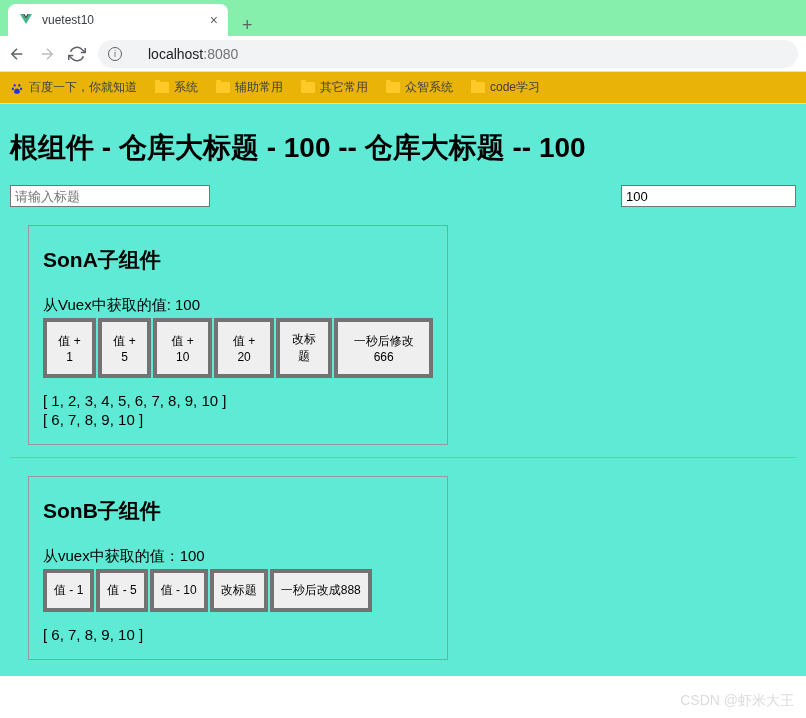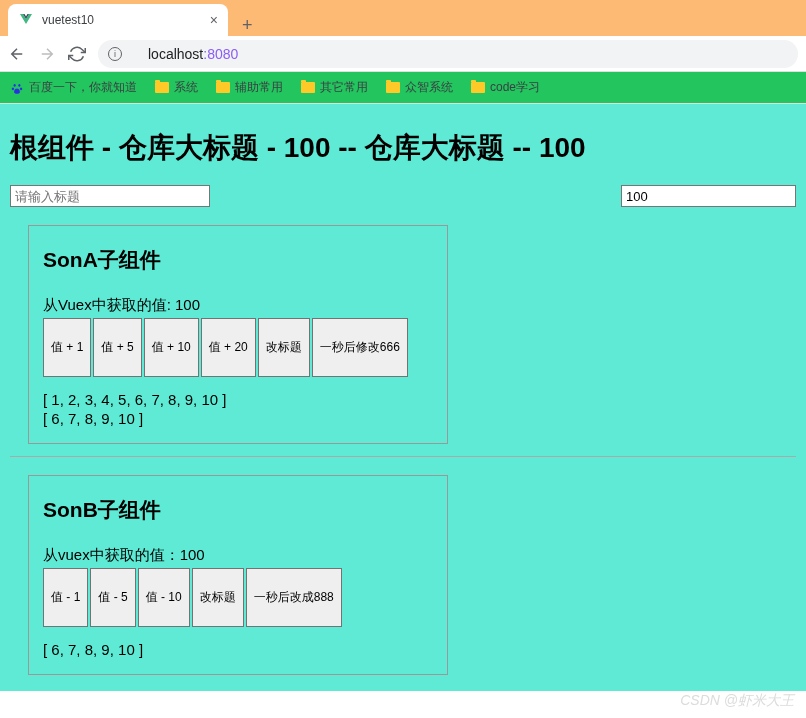--- a/index.html
+++ b/index.html
@@ -1,58 +1,58 @@
 <!DOCTYPE html>
 <html><head>
   <meta charset="utf-8">
   <style>
     * { box-sizing: border-box; margin: 0; padding: 0; }
     body { font-family: Arial, sans-serif; width: 806px; height: 718px; background: #fff; position: relative; }
     
     .browser-chrome { background: #dee1e6; }
-    .tab-bar { display: flex; align-items: flex-end; height: 36px; padding-left: 8px; background: #fdba74; }
+    .tab-bar { display: flex; align-items: flex-end; height: 36px; padding-left: 8px; background: #86efac; }
     .tab { display: flex; align-items: center; background: #fff; border-radius: 8px 8px 0 0; padding: 6px 10px; height: 32px; width: 220px; gap: 8px; }
     .tab-favicon { width: 16px; height: 16px; display: flex; align-items: center; justify-content: center; }
     .tab-title { flex: 1; font-size: 12px; color: #3c4043; }
     .tab-close { font-size: 14px; color: #5f6368; cursor: pointer; }
     .new-tab { margin-left: 8px; font-size: 18px; color: #5f6368; cursor: pointer; padding: 0 6px; }
     
     .toolbar { display: flex; align-items: center; background: #fff; height: 36px; padding: 0 8px; gap: 12px; border-bottom: 1px solid #e0e0e0; }
     .nav-btn { color: #5f6368; font-size: 18px; cursor: pointer; display: flex; align-items: center; }
     .nav-btn.disabled { color: #bdbdbd; }
     .url-bar { flex: 1; display: flex; align-items: center; background: #f1f3f4; border-radius: 14px; height: 28px; padding: 0 10px; gap: 8px; }
     .url-info { width: 14px; height: 14px; border: 1px solid #5f6368; border-radius: 50%; display: flex; align-items: center; justify-content: center; font-size: 9px; color: #5f6368; }
     .url-text { font-size: 14px; color: #202124; }
     .url-host { color: #202124; padding-left: 18px; }
-    .url-port { color: #8b5cf6; }
+    .url-port { color: #737373; }
     
-    .bookmarks { display: flex; align-items: center; background: #22c55e; height: 32px; padding: 0 10px; gap: 18px; border-bottom: 1px solid #e0e0e0; font-size: 12px; color: #3c4043; }
+    .bookmarks { display: flex; align-items: center; background: #eab308; height: 32px; padding: 0 10px; gap: 18px; border-bottom: 1px solid #e0e0e0; font-size: 12px; color: #3c4043; }
     .bookmark { display: flex; align-items: center; gap: 5px; cursor: pointer; }
     .folder-icon { width: 14px; height: 11px; background: #ffca28; border-radius: 1px; position: relative; }
     .folder-icon::before { content: ''; position: absolute; top: -2px; left: 0; width: 5px; height: 2px; background: #ffca28; border-radius: 1px 1px 0 0; }
     .baidu-icon { width: 14px; height: 14px; color: #2932e1; font-size: 14px; }
     
     .page-content { padding: 10px; background: #5eead4; }
     .main-title { font-size: 28px; font-weight: bold; margin: 15px 0 18px 0; }
     .inputs-row { display: flex; margin-bottom: 18px; justify-content: space-between; }
     .text-input { border: 1px solid #767676; height: 22px; padding: 1px 4px; font-size: 13px; font-family: Arial, sans-serif; }
     .input1 { width: 200px; }
     .input2 { width: 175px; }
     
     .component-box { border: 1px solid #999; margin-left: 18px; margin-bottom: 6px; padding: 20px 14px 14px 14px; width: 420px; }
     .comp-title { font-size: 21px; font-weight: bold; margin-bottom: 22px; }
     .comp-info { font-size: 15px; margin-bottom: 3px; }
     .btn-row { display: flex; gap: 0; margin-bottom: 14px; }
-    .btn { background: #efefef; border: 1px solid #737373; font-size: 12px; padding: 20px 7px; cursor: pointer; font-family: Arial, sans-serif; }
+    .btn { background: #efefef; border: 4px solid #737373; font-size: 12px; padding: 9px 7px; cursor: pointer; font-family: Arial, sans-serif; }
     .btn + .btn { margin-left: 2px; }
     .array-text { font-size: 15px; margin-bottom: 2px; }
     
     hr.divider { border: none; border-top: 1px solid #aaa; margin: 12px 0 18px 0; }
     
-    .watermark { position: absolute; bottom: 8px; right: 12px; font-size: 14px; color: #dcdcdc; font-style: italic; }
+    .watermark { position: absolute; bottom: 8px; right: 12px; font-size: 14px; color: #dcdcdc; }
   </style>
 </head>
 <body>
 
 <div class="browser-chrome">
   <div class="tab-bar">
     <div class="tab">
       <span class="tab-favicon">
         <svg width="16" height="16" viewBox="0 0 16 16">
             <path d="M2 2 L8 12 L14 2 L11 2 L8 7 L5 2 Z" fill="#41b883"></path>

